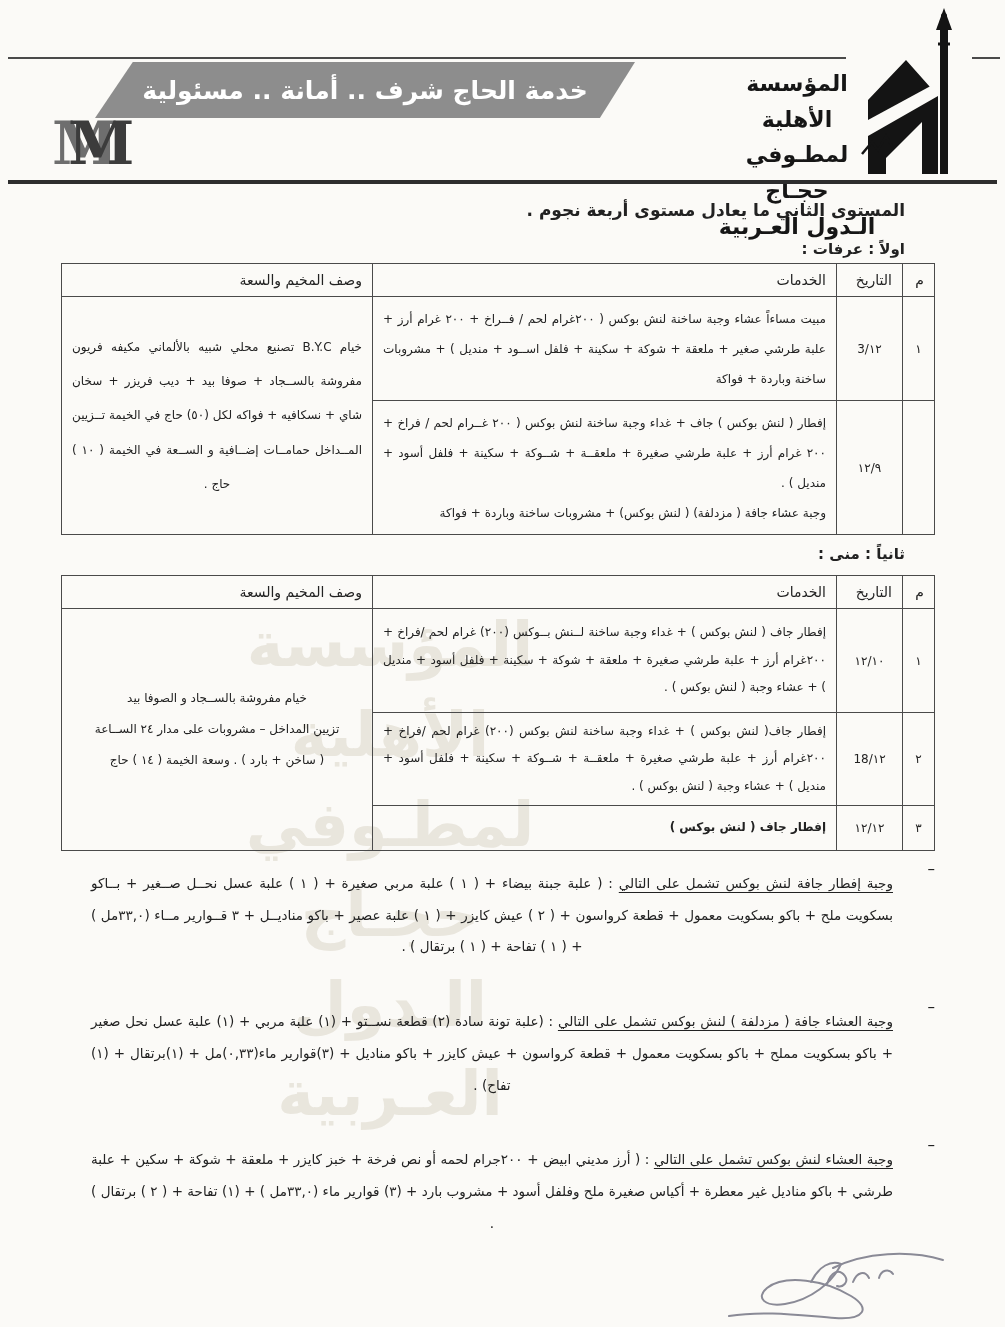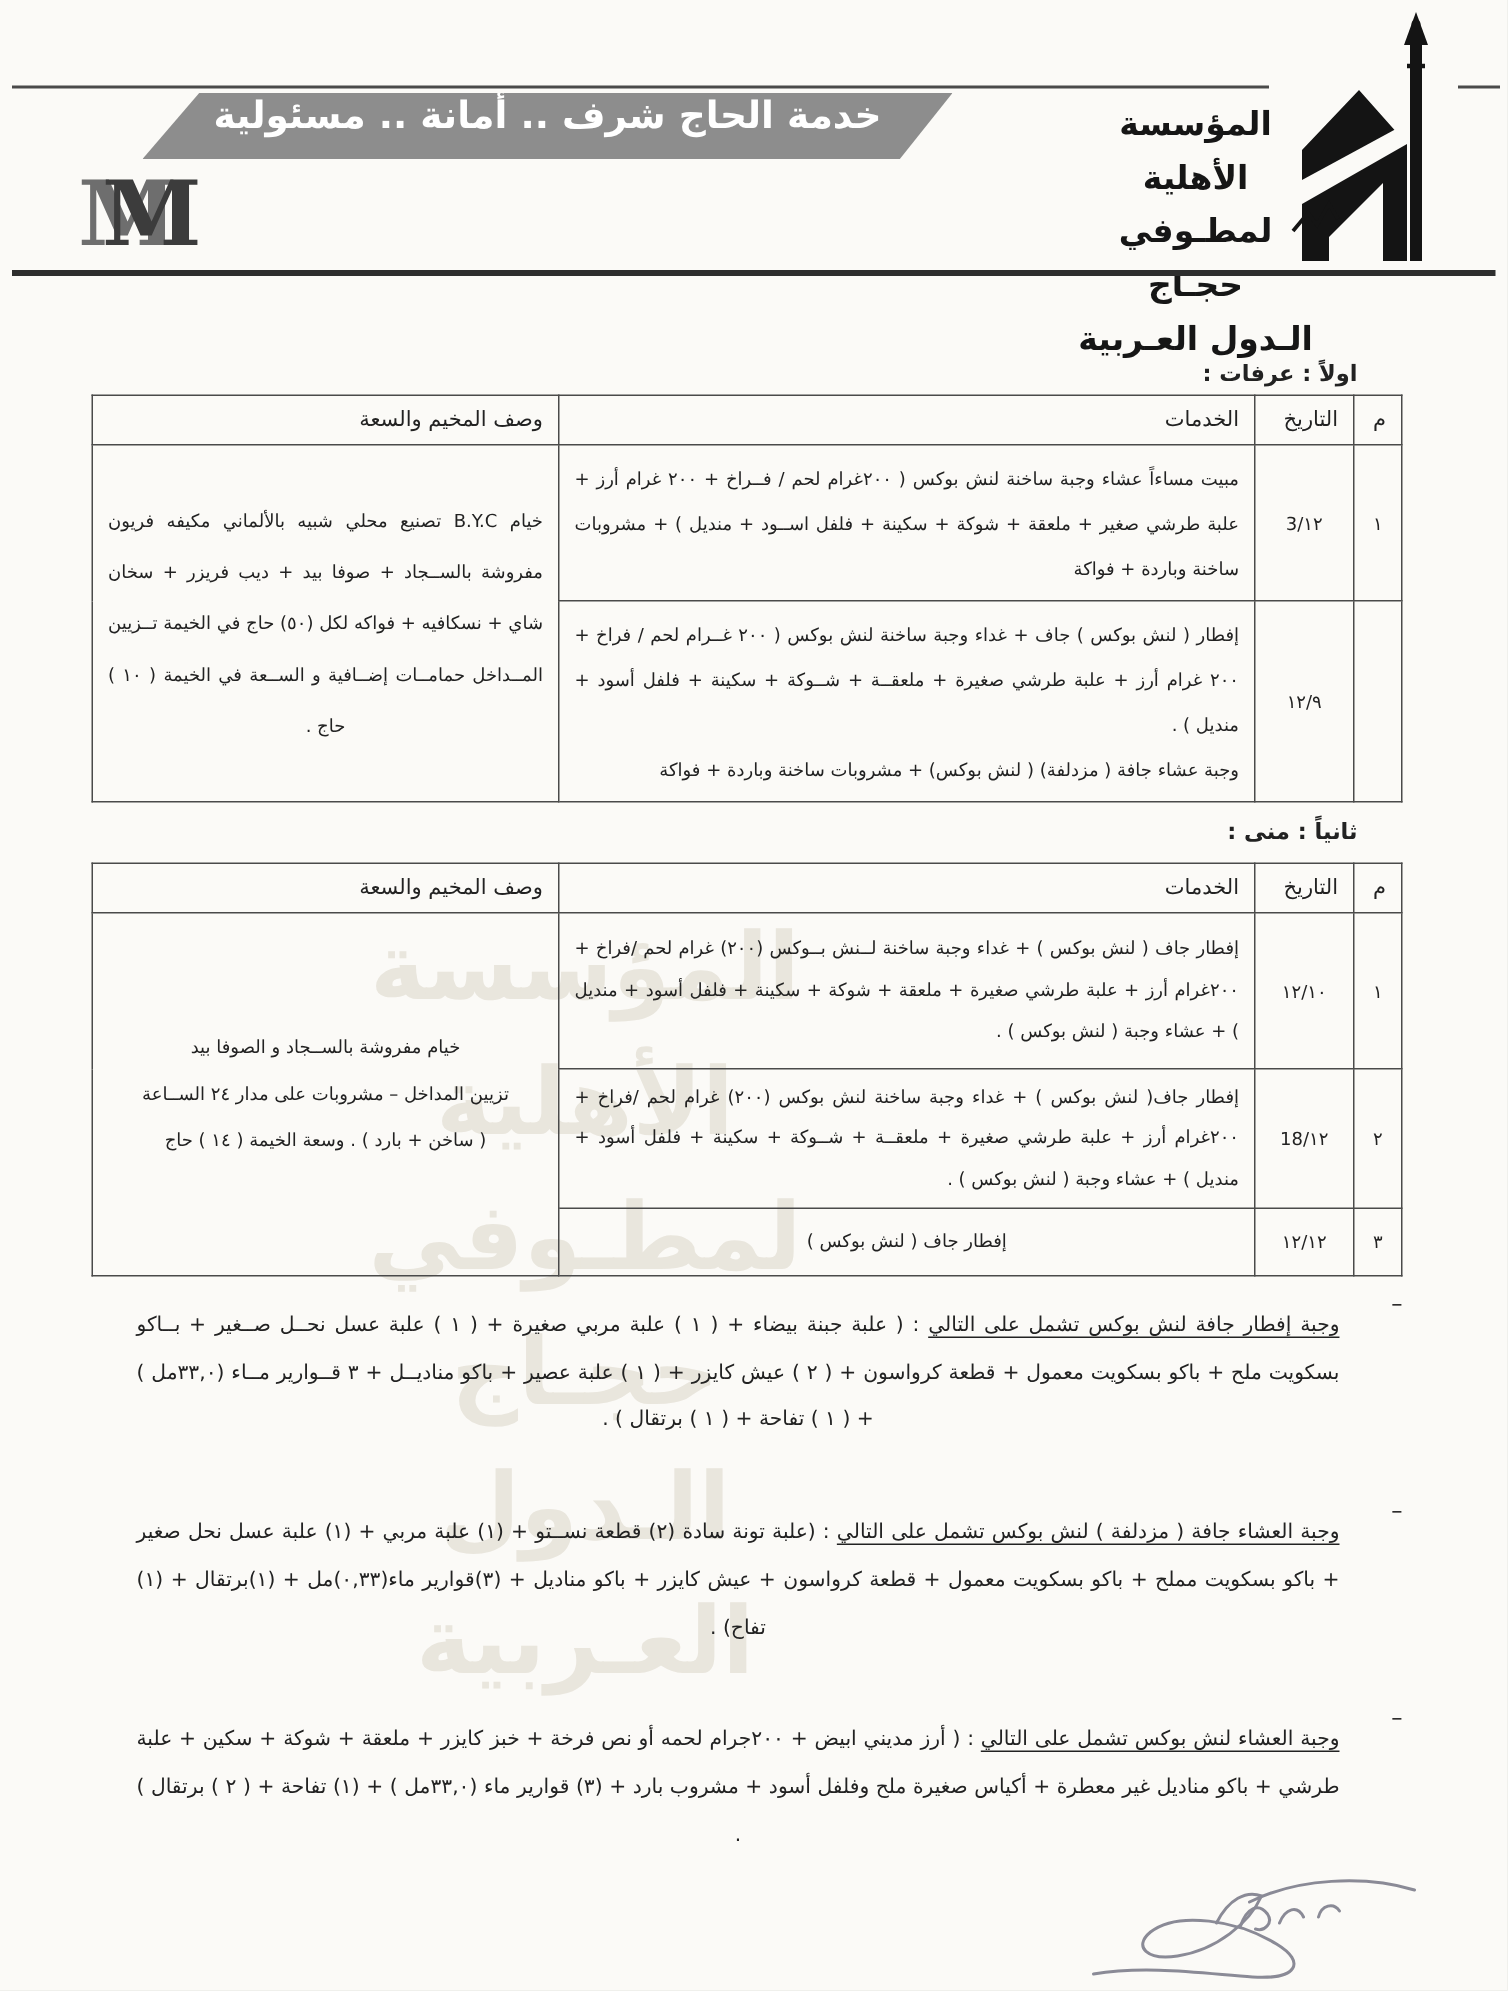--- a/index.html
+++ b/index.html
@@ -10,24 +10,24 @@
     background:#fbfaf7;
     font-family:"DejaVu Sans",sans-serif;
     color:#222;
     overflow:hidden;
   }
   
   .rule-thin{position:absolute;top:57px;left:8px;width:838px;height:2px;background:#4a4a4a;}
   .rule-thin-right{position:absolute;top:57px;left:972px;width:28px;height:2px;background:#4a4a4a;}
   .rule-thick{position:absolute;top:180px;left:8px;width:989px;height:4px;background:#2e2e2e;}
   .banner{
-    position:absolute;top:62px;left:95px;width:540px;height:44px;
+    position:absolute;top:62px;left:95px;width:540px;height:56px;
     background:#8d8d8d;
     clip-path:polygon(7% 0,100% 0,93.5% 100%,0 100%);
-    display:flex;justify-content:center;
+    display:flex;align-items:center;justify-content:center;
   }
   .banner span{color:#fff;font-weight:bold;font-size:25px;letter-spacing:0;}
   .monogram{position:absolute;top:108px;left:52px;width:100px;height:70px;font-family:"DejaVu Serif",serif;font-weight:bold;}
   .monogram .m1{position:absolute;left:0;top:0;font-size:60px;color:#6e6e6e;}
   .monogram .m2{position:absolute;left:16px;top:0;font-size:60px;color:#3c3c3c;}
   .org-name{
     position:absolute;top:66px;right:128px;width:160px;
     text-align:center;font-weight:bold;color:#161616;
     font-size:22px;line-height:1.62;
   }
@@ -54,21 +54,21 @@
     border:1px solid #4a4a4a;
     font-weight:normal;font-size:12px;
     vertical-align:middle;padding:2px 10px;
   }
   table.svc th{height:28px;font-size:14px;text-align:right;}
   td.c-num,td.c-date{text-align:center;font-size:14px;}
   td.c-svc{
     text-align:justify;line-height:2.5;white-space:pre-line;padding:4px 14px;
   }
   .t2 td.c-svc{line-height:2.3;}
-  td.c-svc.center-line{text-align:center;white-space:normal;}
+  td.c-svc.center-line{text-align:right;white-space:normal;font-weight:bold;}
   td.c-camp{
     text-align:justify;text-align-last:center;line-height:2.85;padding:6px 14px;
     white-space:pre-line;
   }
   .t2 td.c-camp{text-align:center;line-height:2.6;}
   .r-h28{height:28px;} .r-h104{height:104px;} .r-h134{height:134px;}
   .r-h93{height:93px;} .r-h45{height:45px;}
   
   .bullets{position:absolute;top:852px;right:70px;width:860px;z-index:1;}
   .bullet{display:flex;gap:12px;margin-bottom:11px;}
@@ -115,20 +115,21 @@
   </svg>
 
   <div class="rule-thick"></div>
 
   <div class="watermark">
     <div>المؤسسة الأهلية</div>
     <div>لمطـوفي حجـاج</div>
     <div>الـدول العـربية</div>
   </div>
 
+  <div class="doc-title">المستوى الثاني ما يعادل مستوى أربعة نجوم .</div>
   <div class="sec-heading sec1-heading">اولاً : عرفات :</div>
 
   <table class="svc t1">
     <colgroup>
         <col style="width:32px">
         <col style="width:66px">
         <col style="width:464px">
         <col style="width:311px">
       </colgroup>
     <tbody>

